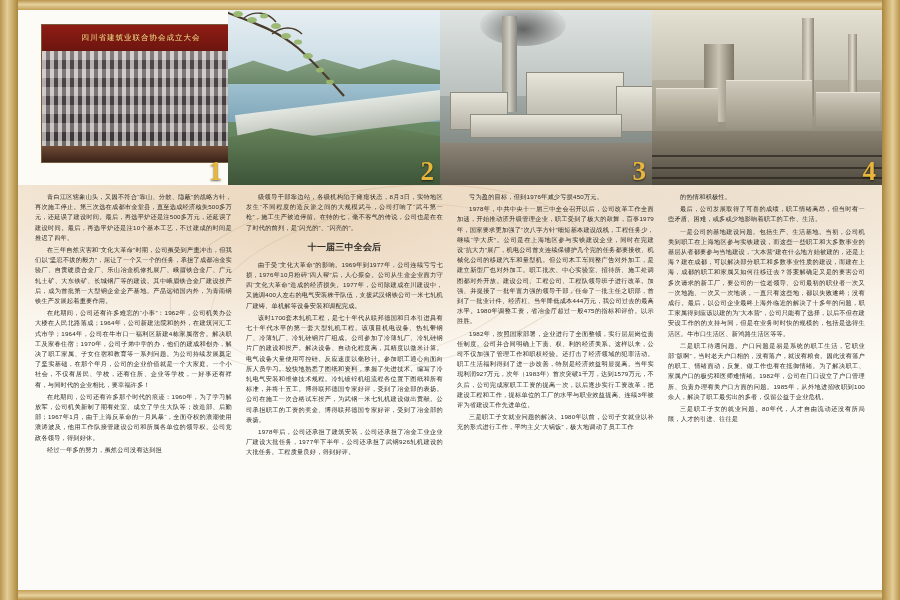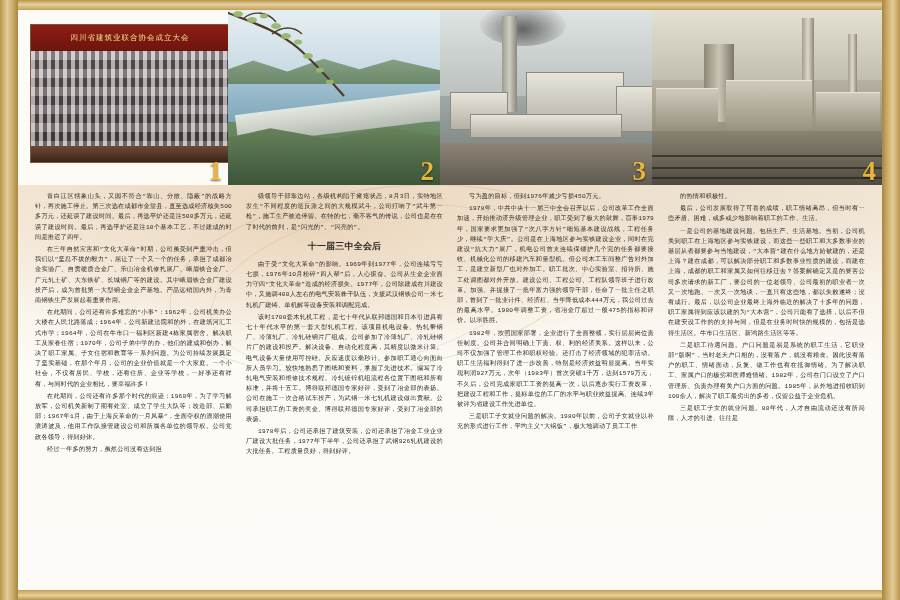--- a/index.html
+++ b/index.html
@@ -107,20 +107,21 @@
     padding-top: 14px;
     box-sizing: border-box;
   }
   .p1 .inner-photo {
     position: relative;
     width: 198px;
     height: 137px;
     background: #6d2b20;
     overflow: hidden;
     border: 1px solid #7a5a3c;
+    margin-left: 11px;
   }
   .p1 .banner {
     position: absolute;
     left: 0; right: 0; top: 0;
     height: 26px;
     background: linear-gradient(to bottom, #8e1d14, #6d150f);
     color: #f4e08a;
     font-size: 7.5px;
     letter-spacing: 1px;
     text-align: center;
@@ -258,21 +259,21 @@
     padding: 0 7px;
     box-sizing: border-box;
   }
   .col p {
     margin: 0 0 2px 0;
     font-size: 6.2px;
     line-height: 10.2px;
     color: #2c2a26;
     text-align: justify;
     text-indent: 12px;
-    font-family: Liberation Mono, monospace;
+    font-family: Liberation Sans, sans-serif;
     letter-spacing: 0.2px;
   }
   .heading {
     margin: 8px 0 6px 0 !important;
     text-align: center !important;
     text-indent: 0 !important;
     font-size: 9px !important;
     line-height: 13px !important;
     font-weight: bold;
     color: #a8322a;

